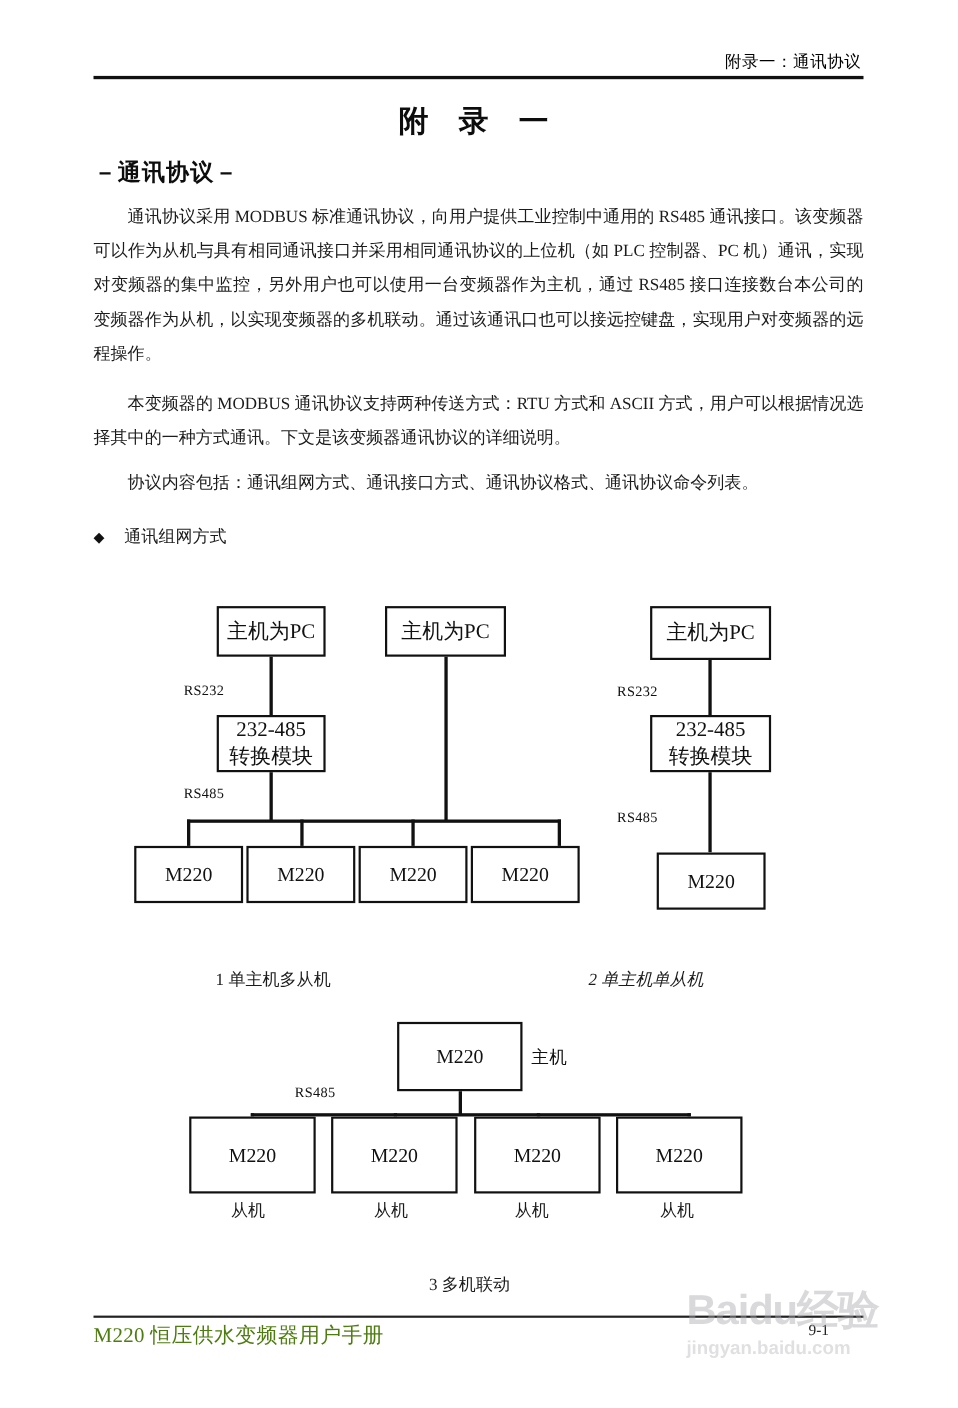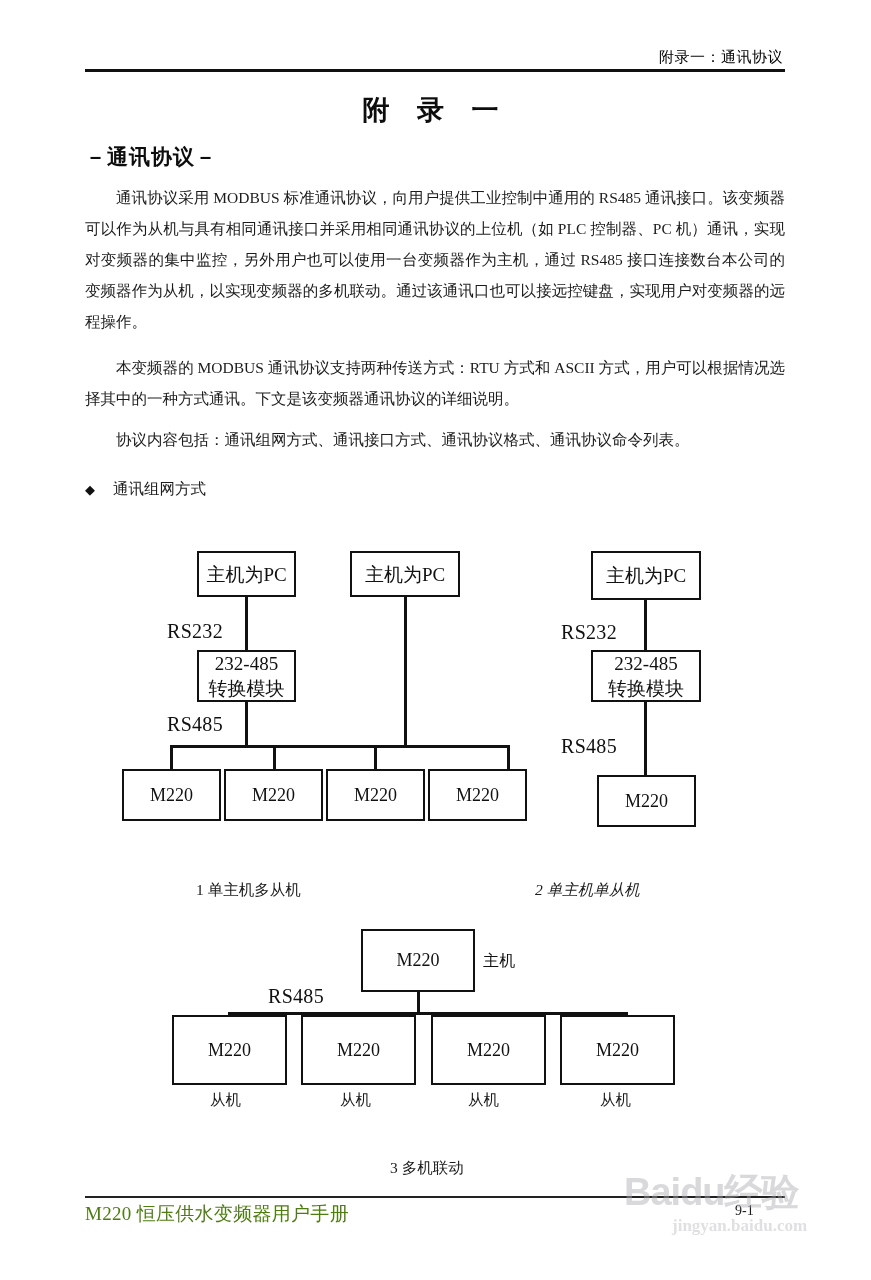--- a/index.html
+++ b/index.html
@@ -124,21 +124,21 @@
     width: 3px;
     background: #111;
   }
   .hline {
     position: absolute;
     height: 3px;
     background: #111;
   }
   .dgm-label {
     position: absolute;
-    font-size: 20px;
+    font-size: 13px;
     color: #111;
     white-space: nowrap;
     letter-spacing: 0.3px;
   }
   .dgm-cap {
     position: absolute;
     font-size: 15.5px;
     color: #1b1b1b;
     white-space: nowrap;
   }
@@ -183,26 +183,25 @@
     font-family: "Liberation Sans", "DejaVu Sans", sans-serif;
     font-size: 38px;
     font-weight: bold;
     color: rgba(170,170,175,0.45);
     letter-spacing: -1px;
     line-height: 40px;
   }
   .wm-sub {
     position: absolute;
     left: 0; top: 44px;
-    font-family: Liberation Serif, serif;
+    font-family: Liberation Sans, sans-serif;
     font-size: 17px;
     font-weight: bold;
     color: rgba(180,180,185,0.42);
     letter-spacing: 0px;
-    margin-left: 48px;
   }
 </style>
 </head>
 <body>
 
 <div class="page">
 
   <div class="header-area">
     <div class="header-text">附录一：通讯协议</div>
     <div class="header-rule"></div>

